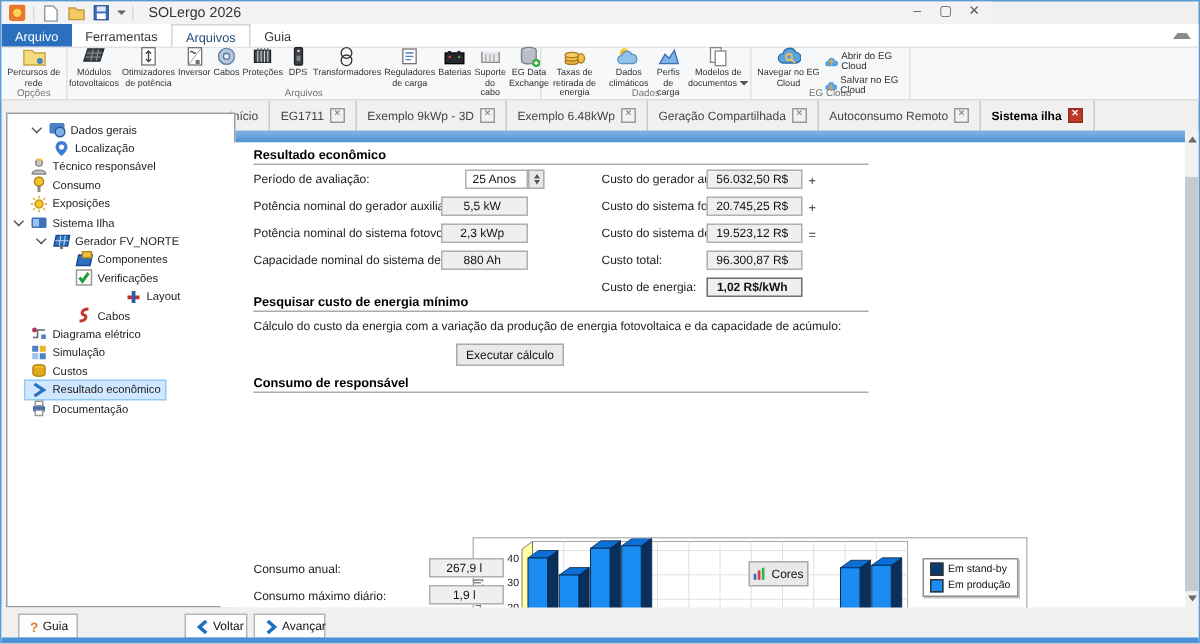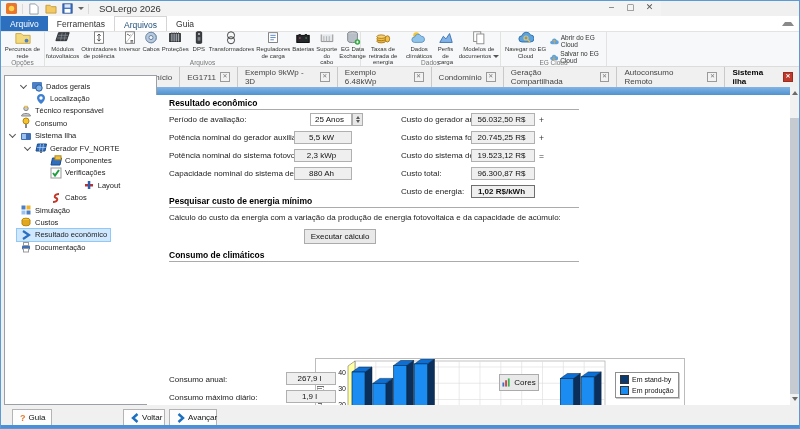--- a/index.html
+++ b/index.html
@@ -336,40 +336,36 @@
       </div>
       <div class="dtab">
         <span>Exemplo 9kWp - 3D</span>
         <span class="dclose">✕</span>
       </div>
       <div class="dtab">
         <span>Exemplo 6.48kWp</span>
         <span class="dclose">✕</span>
       </div>
       <div class="dtab">
-        <span>Condomínio</span>
-        <span class="dclose">✕</span>
-      </div>
-      <div class="dtab">
         <span>Geração Compartilhada</span>
         <span class="dclose">✕</span>
       </div>
       <div class="dtab">
         <span>Autoconsumo Remoto</span>
         <span class="dclose">✕</span>
       </div>
       <div class="dtab active">
         <span>Sistema ilha</span>
         <span class="dclose red">✕</span>
       </div>
     </div>
   <div class="abs" id="bluebar"></div>
 
   <div class="abs" id="treepanel">
-      <div class="trow" style="padding-left: 14px;">
+      <div class="trow" style="padding-left: 3px; margin-left: 12px;">
         <span class="texp">
           <i></i>
         </span>
         <span class="tinner">
           <svg width="12" height="12" viewBox="0 0 12 12">
             <rect x="1" y="2" width="10" height="7" rx="1" fill="#4d7fc4"></rect>
             <circle cx="8" cy="8" r="3.2" fill="#7fb2e8" stroke="#2a5a9a"></circle>
           </svg>
           <span>Dados gerais</span>
         </span>
@@ -399,20 +395,30 @@
         <span class="texp"></span>
         <span class="tinner">
           <svg width="12" height="12" viewBox="0 0 12 12">
             <circle cx="6" cy="4" r="3" fill="#f4c430" stroke="#b8860b"></circle>
             <rect x="5" y="7" width="2" height="4" fill="#888"></rect>
           </svg>
           <span>Consumo</span>
         </span>
       </div>
       <div class="trow" style="padding-left: 3px;">
+        <span class="texp"></span>
+        <span class="tinner">
+          <svg width="12" height="12" viewBox="0 0 12 12">
+            <circle cx="6" cy="6" r="2.6" fill="#f7c52e" stroke="#c89510"></circle>
+            <path d="M6 0.5 V2.2 M6 9.8 V11.5 M0.5 6 H2.2 M9.8 6 H11.5 M2 2 l1.2 1.2 M8.8 8.8 L10 10 M10 2 L8.8 3.2 M3.2 8.8 L2 10" stroke="#e0a820"></path>
+          </svg>
+          <span>Exposições</span>
+        </span>
+      </div>
+      <div class="trow" style="padding-left: 3px;">
         <span class="texp">
           <i></i>
         </span>
         <span class="tinner">
           <svg width="12" height="12" viewBox="0 0 12 12">
             <rect x="1" y="3" width="10" height="7" rx="1" fill="#3f6fb5"></rect>
             <rect x="2" y="4" width="4" height="5" fill="#9cc3ef"></rect>
           </svg>
           <span>Sistema Ilha</span>
         </span>
@@ -460,20 +466,31 @@
           <span>Layout</span>
         </span>
       </div>
       <div class="trow" style="padding-left: 33px;">
         <span class="texp"></span>
         <span class="tinner">
           <svg width="12" height="12" viewBox="0 0 12 12">
             <path d="M9 2 C4 2 4 6 6 6 C8 6 8 10 3 10" stroke="#c0392b" stroke-width="2" fill="none"></path>
           </svg>
           <span>Cabos</span>
+        </span>
+      </div>
+      <div class="trow" style="padding-left: 3px;">
+        <span class="texp"></span>
+        <span class="tinner">
+          <svg width="12" height="12" viewBox="0 0 12 12">
+            <path d="M2 9 L5 9 L5 4 L10 4" stroke="#666" fill="none"></path>
+            <circle cx="3" cy="4" r="1.6" fill="#b03060"></circle>
+            <rect x="7.5" y="7" width="3" height="3" fill="#4d7fc4"></rect>
+          </svg>
+          <span>Diagrama elétrico</span>
         </span>
       </div>
       <div class="trow" style="padding-left: 3px;">
         <span class="texp"></span>
         <span class="tinner">
           <svg width="12" height="12" viewBox="0 0 12 12">
             <rect x="1.5" y="1.5" width="4" height="4" fill="#4d7fc4"></rect>
             <rect x="6.5" y="1.5" width="4" height="4" fill="#f0b429"></rect>
             <rect x="1.5" y="6.5" width="4" height="4" fill="#9cc3ef"></rect>
             <rect x="6.5" y="6.5" width="4" height="4" fill="#4d7fc4"></rect>
@@ -543,21 +560,21 @@
         <div class="fbox" style="left:324px;top:72px;width:64px;">96.300,87 R$</div>
         <div class="flabel" style="left:254px;top:92px;">Custo de energia:</div>
         <div class="fbox bold" style="left:324px;top:90px;width:64px;">1,02 R$/kWh</div>
       </div>
 
     <div class="sechead" style="left:22px;top:101px;">Pesquisar custo de energia mínimo</div>
     <div class="secrule" style="left:22px;top:112px;width:410px;"></div>
     <div class="flabel" style="left:22px;top:118px;">Cálculo do custo da energia com a variação da produção de energia fotovoltaica e da capacidade de acúmulo:</div>
     <div class="pushbtn" style="left:157px;top:134px;width:72px;height:15px;">Executar cálculo</div>
 
-    <div class="sechead" style="left:22px;top:155px;">Consumo de climáticos</div>
+    <div class="sechead" style="left:22px;top:155px;">Consumo de responsável</div>
     <div class="secrule" style="left:22px;top:166px;width:410px;"></div>
 
     <div id="chart-frame">
       <div id="chart-ylabel">Consumo [l]</div>
       <svg id="chart-svg" width="280" height="98" viewBox="0 0 280 98" style="position:absolute;left:21px;top:0;">
           <rect x="18" y="2" width="250" height="71" fill="#fff" stroke="#aaa" stroke-width="0.7"></rect>
           <line x1="38.83333333333333" y1="2" x2="38.83333333333333" y2="73" stroke="#dcdcdc" stroke-width="0.6"></line>
           <line x1="59.666666666666664" y1="2" x2="59.666666666666664" y2="73" stroke="#dcdcdc" stroke-width="0.6"></line>
           <line x1="80.5" y1="2" x2="80.5" y2="73" stroke="#dcdcdc" stroke-width="0.6"></line>
           <line x1="101.33333333333333" y1="2" x2="101.33333333333333" y2="73" stroke="#dcdcdc" stroke-width="0.6"></line>

